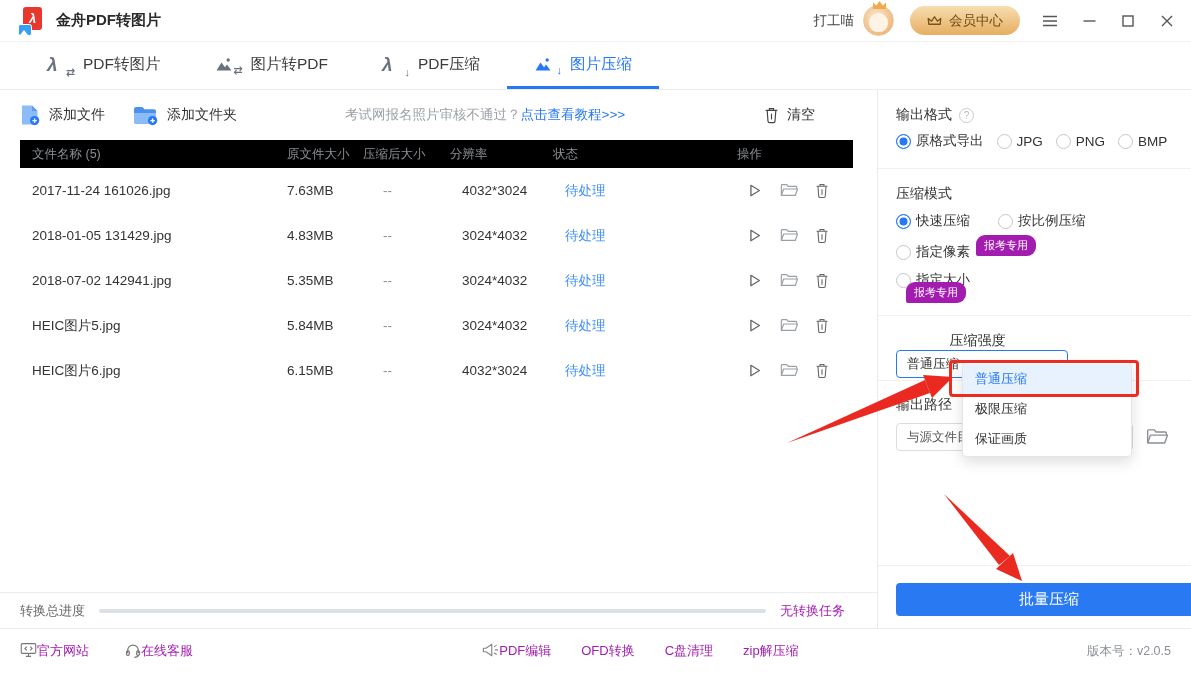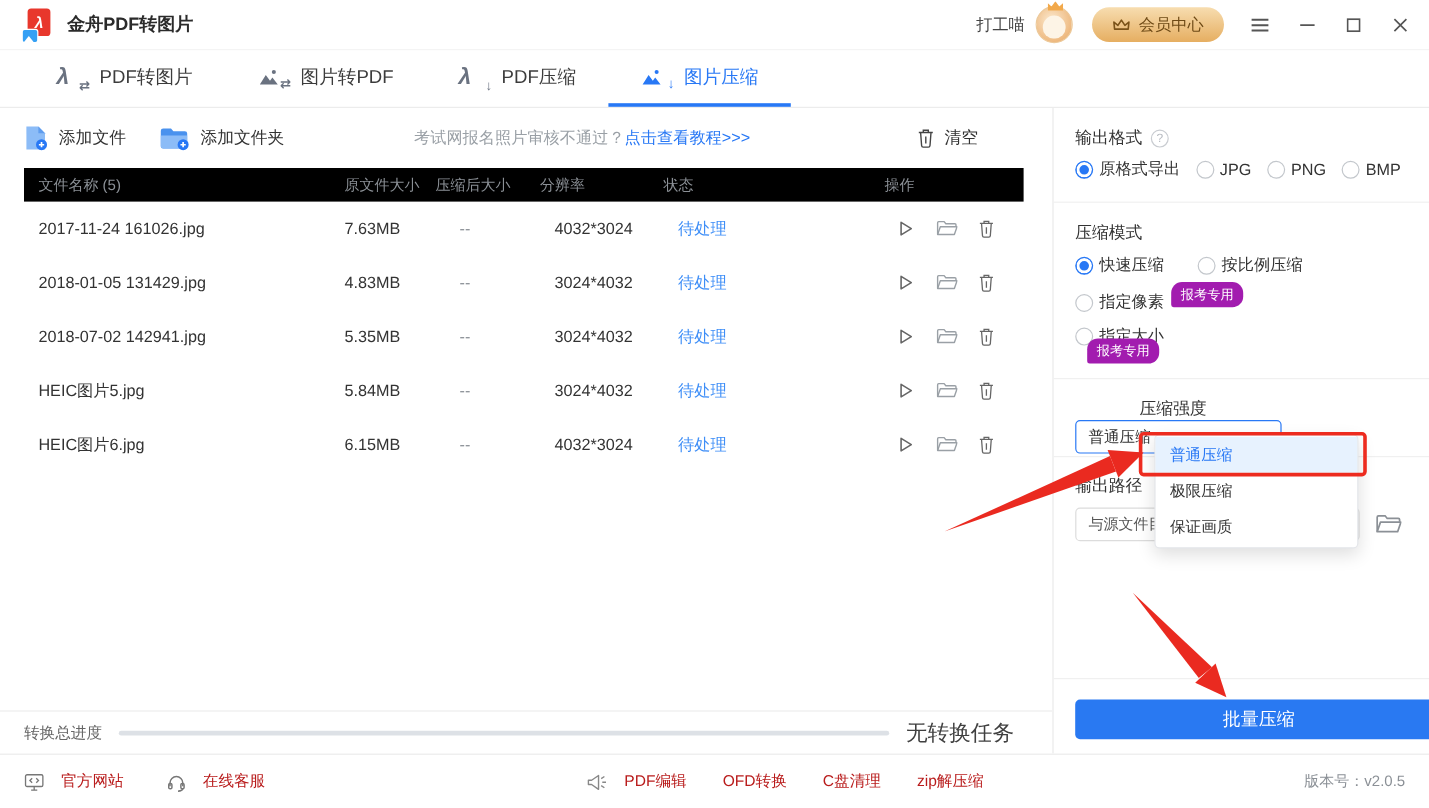--- a/index.html
+++ b/index.html
@@ -48,21 +48,21 @@
   .c-dash { color:#8b9096; padding-left:20px; }
   .c-res { padding-left:12px; }
   .c-status { color:#3e8ef7; padding-left:12px; }
   .row-ops { display:flex; align-items:center; gap:17px; padding-left:9px; }
   .op { display:flex; align-items:center; background:none; border:none; }
 
   
   .progress-strip { position:absolute; left:0; top:592px; width:877px; height:36px; border-top:1px solid #ededed; display:flex; align-items:center; padding:0 20px; }
   .progress-label { color:#666; font-size:13px; white-space:nowrap; }
   .progress-track { flex:1; height:4px; background:#dde1e6; border-radius:2px; margin:0 14px; }
-  .progress-status { color:#404040; font-size:18px; margin-right:12px; white-space:nowrap; }
+  .progress-status { color:#a21caf; font-size:13px; margin-right:12px; white-space:nowrap; }
 
   
   .panel { position:absolute; left:877px; top:90px; width:314px; height:538px; border-left:1px solid #eaeaea; background:#fff; }
   .p-label { font-size:14px; color:#333; }
   .p-divider { position:absolute; left:0; right:0; height:1px; background:#f0f0f0; }
   .p-row-fmt { position:absolute; top:16px; left:18px; display:flex; align-items:center; gap:7px; }
   .help { width:15px; height:15px; border:1px solid #c9ccd1; border-radius:50%; color:#b6bac0; font-size:10px; display:flex; align-items:center; justify-content:center; background:none; }
   .radios { display:flex; align-items:center; gap:13px; }
   .fmt-radios { position:absolute; top:42px; left:18px; }
   .radio-item { display:flex; align-items:center; gap:5px; font-size:13.5px; color:#333; }
@@ -88,21 +88,21 @@
   
   .dropdown { position:absolute; left:962px; top:362px; width:170px; background:#fff; border:1px solid #e4e6ea; border-radius:4px; box-shadow:0 5px 14px rgba(0,0,0,.13); padding:1px 0 2px; z-index:5; }
   .dd-opt { height:30px; display:flex; align-items:center; padding:0 12px; font-size:13px; color:#333; }
   .dd-opt.sel { background:#e7f2fe; color:#2878f5; }
   .annotation-box { position:absolute; left:949px; top:360px; width:190px; height:37px; border:3px solid #ed2b1f; border-radius:4px; z-index:6; }
   .arrows { position:absolute; left:0; top:0; width:1191px; height:673px; z-index:20; pointer-events:none; }
 
   
   .footer { position:absolute; left:0; right:0; bottom:0; height:45px; border-top:1px solid #ebebeb; display:flex; align-items:center; padding:0 20px; font-size:13px; color:#555; background:#fff; }
   .f-left { display:flex; gap:36px; }
-  .f-item { display:flex; align-items:flex-end; gap:14px; background:none; border:none; font-size:13px; color:#b91c1c; font-family:inherit; }
+  .f-item { display:flex; align-items:flex-start; gap:0; background:none; border:none; font-size:13px; color:#a21caf; font-family:inherit; }
   .f-center { display:flex; align-items:center; gap:30px; margin:0 auto; }
   .f-version { color:#8b9096; font-size:12.5px; }
 </style>
 </head>
 <body>
 
 <div id="app">
 
   <div class="titlebar">
     <div class="app-icon">

